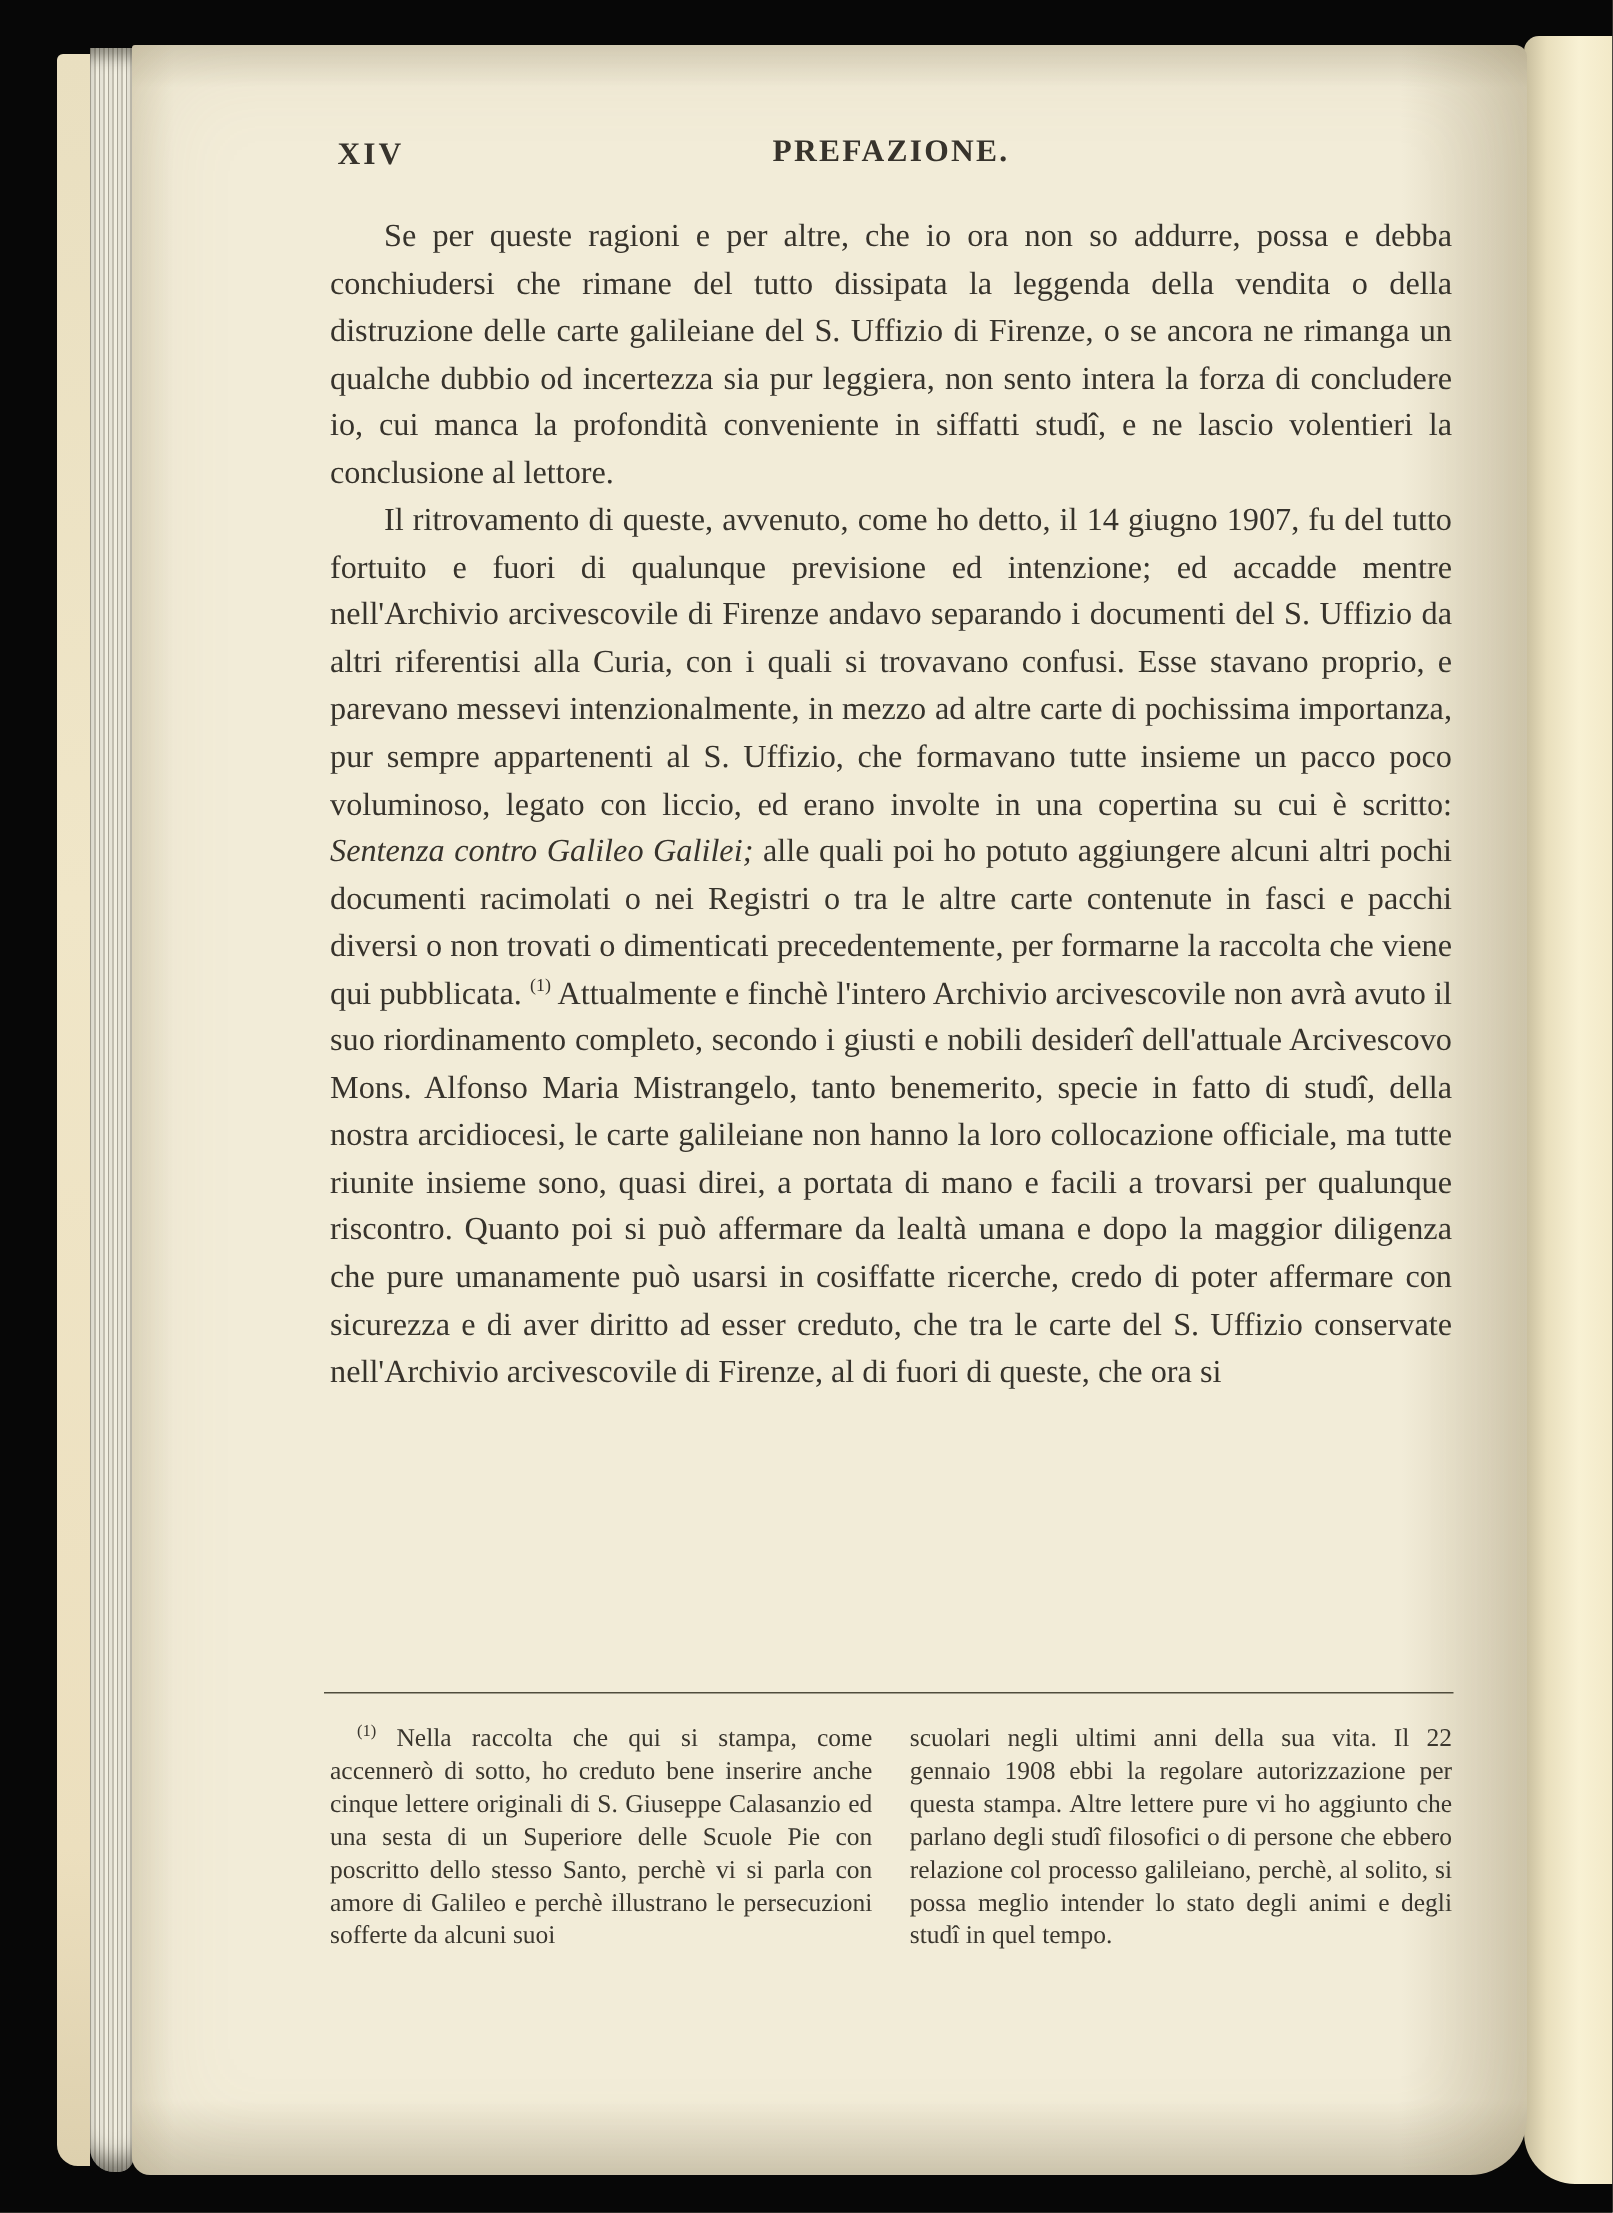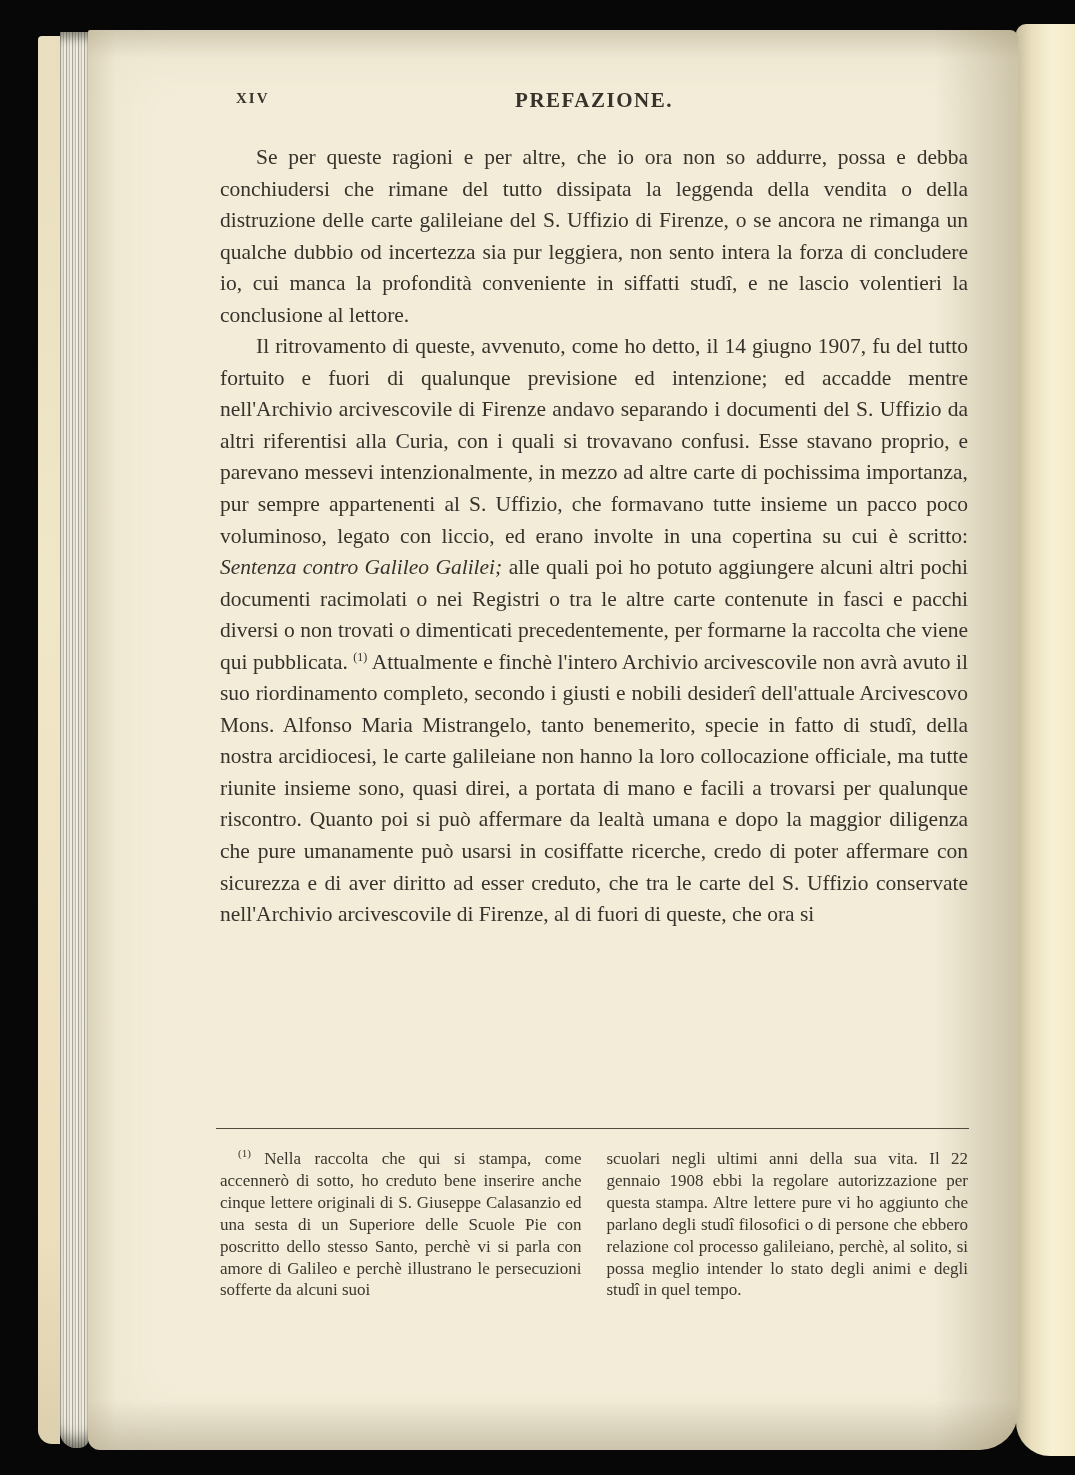--- a/index.html
+++ b/index.html
@@ -59,22 +59,22 @@
     color: #37332c;
   }
 
   .header-row {
     position: absolute;
     top: 58px; left: 132px;
     width: 748px; height: 28px;
   }
   .page-number {
     position: absolute;
-    left: 16px; top: 2px;
-    font-size: 15px;
+    left: 5px; top: 2px;
+    font-size: 21px;
     letter-spacing: 2px;
     font-weight: 600;
   }
   .running-title {
     position: absolute;
     left: 0; right: 0;
     text-align: center;
     font-size: 21px;
     letter-spacing: 1.5px;
     font-weight: 600;

